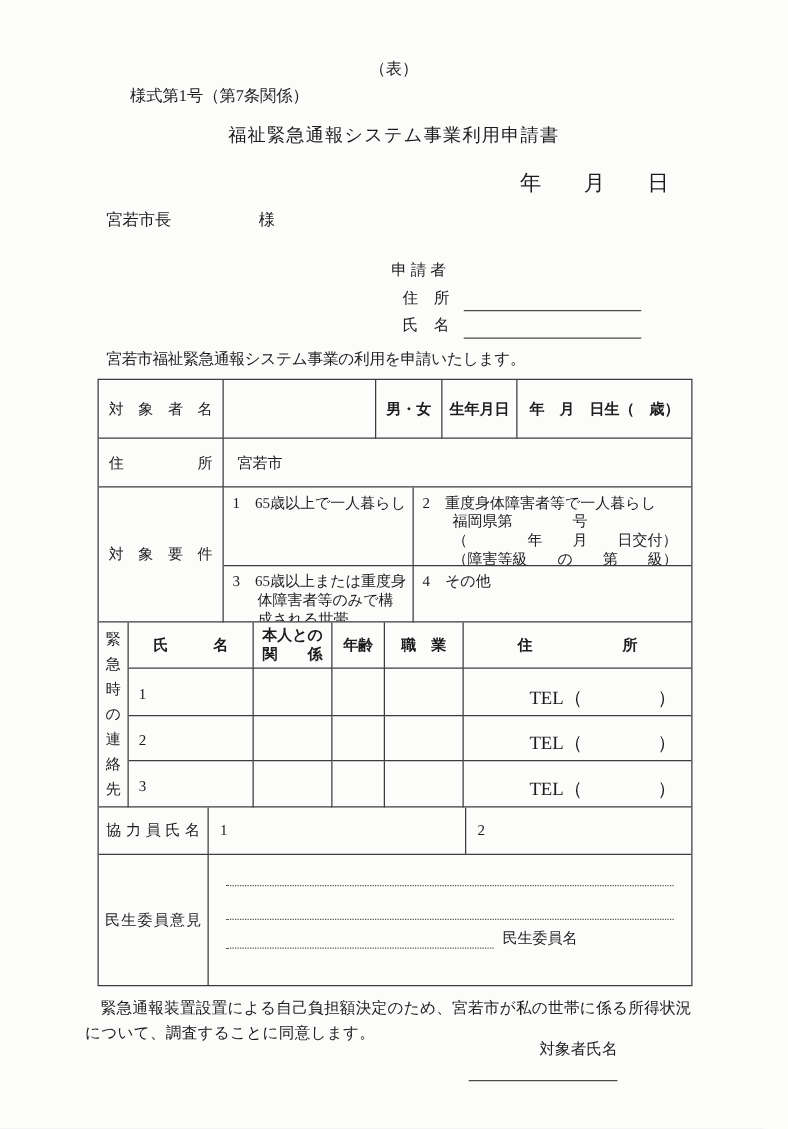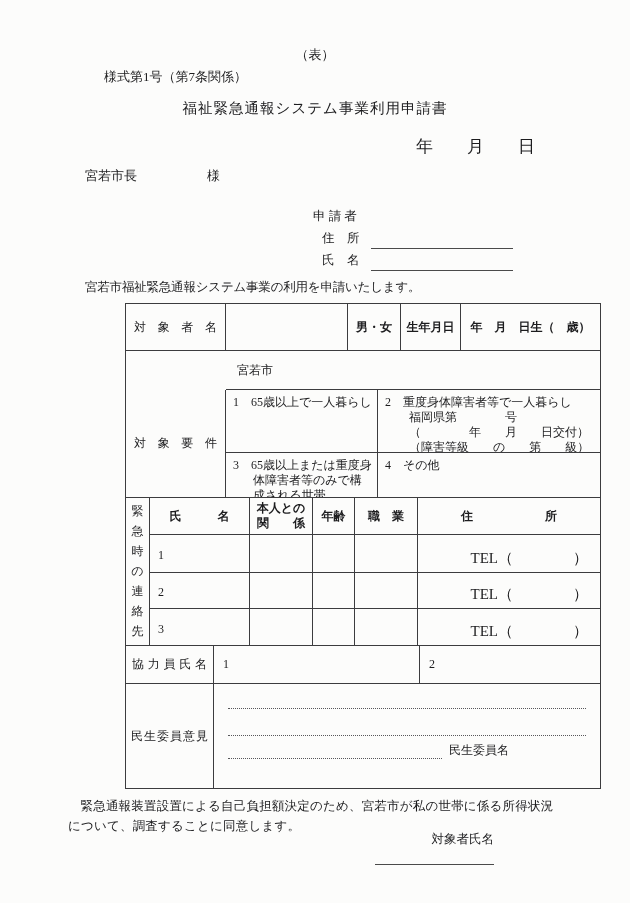--- a/index.html
+++ b/index.html
@@ -21,21 +21,21 @@
   .addressee-row .honorific { margin-left:70px; }
 
   .applicant { top:205px; left:313px; font-size:12.5px; line-height:22px; }
   .applicant .ap-row { padding-left:9px; display:flex; align-items:flex-end; }
   .blank-line { display:inline-block; height:17px; border-bottom:1px solid #4a4a4a; }
   .applicant .blank-line { width:142px; margin-left:11px; }
 
   .intro { top:279px; left:85px; font-size:12.5px; letter-spacing:-0.2px; }
 
   
-  .tbl { top:303px; left:78px; width:476px; border:1px solid #3c3c3e; font-size:12px;margin-left:47px; }
+  .tbl { top:303px; left:78px; width:476px; border:1px solid #3c3c3e; font-size:12px; }
   .sec { display:grid; }
   .sec-a { grid-template-columns:100px 122px 53px 60px 139px; grid-template-rows:47px 39px; }
   .sec-b { grid-template-columns:100px 152px 222px; grid-template-rows:63px 45px; }
   .sec-c { grid-template-columns:24px 100px 63px 42px 63px 182px; grid-template-rows:37px 38px 36px 37px; }
   .sec-d { grid-template-columns:88px 206px 180px; grid-template-rows:38px; }
   .sec-e { grid-template-columns:88px 386px; grid-template-rows:104px; }
   .cell { border-right:1px solid #3c3c3e; border-bottom:1px solid #3c3c3e; overflow:hidden; }
   .nr { border-right:none; }
   .nb { border-bottom:none; }
   .span2r { grid-row:1 / 3; }
@@ -101,20 +101,23 @@
   <div class="abs tbl">
 
     <div class="sec sec-a">
       <div class="cell label-cell just vcenter">
           <span>対象者名</span>
         </div>
       <div class="cell"></div>
       <div class="cell center">男・女</div>
       <div class="cell center">生年月日</div>
       <div class="cell center nr">年　月　日生（　歳）</div>
+      <div class="cell label-cell just vcenter">
+          <span>住所</span>
+        </div>
       <div class="cell colspan-rest nr vcenter" style="padding-left:11px;">
           <span>宮若市</span>
         </div>
     </div>
 
     <div class="sec sec-b">
       <div class="cell span2r label-cell just vcenter">
           <span>対象要件</span>
         </div>
       <div class="cell item-cell">1　65歳以上で一人暮らし</div>

